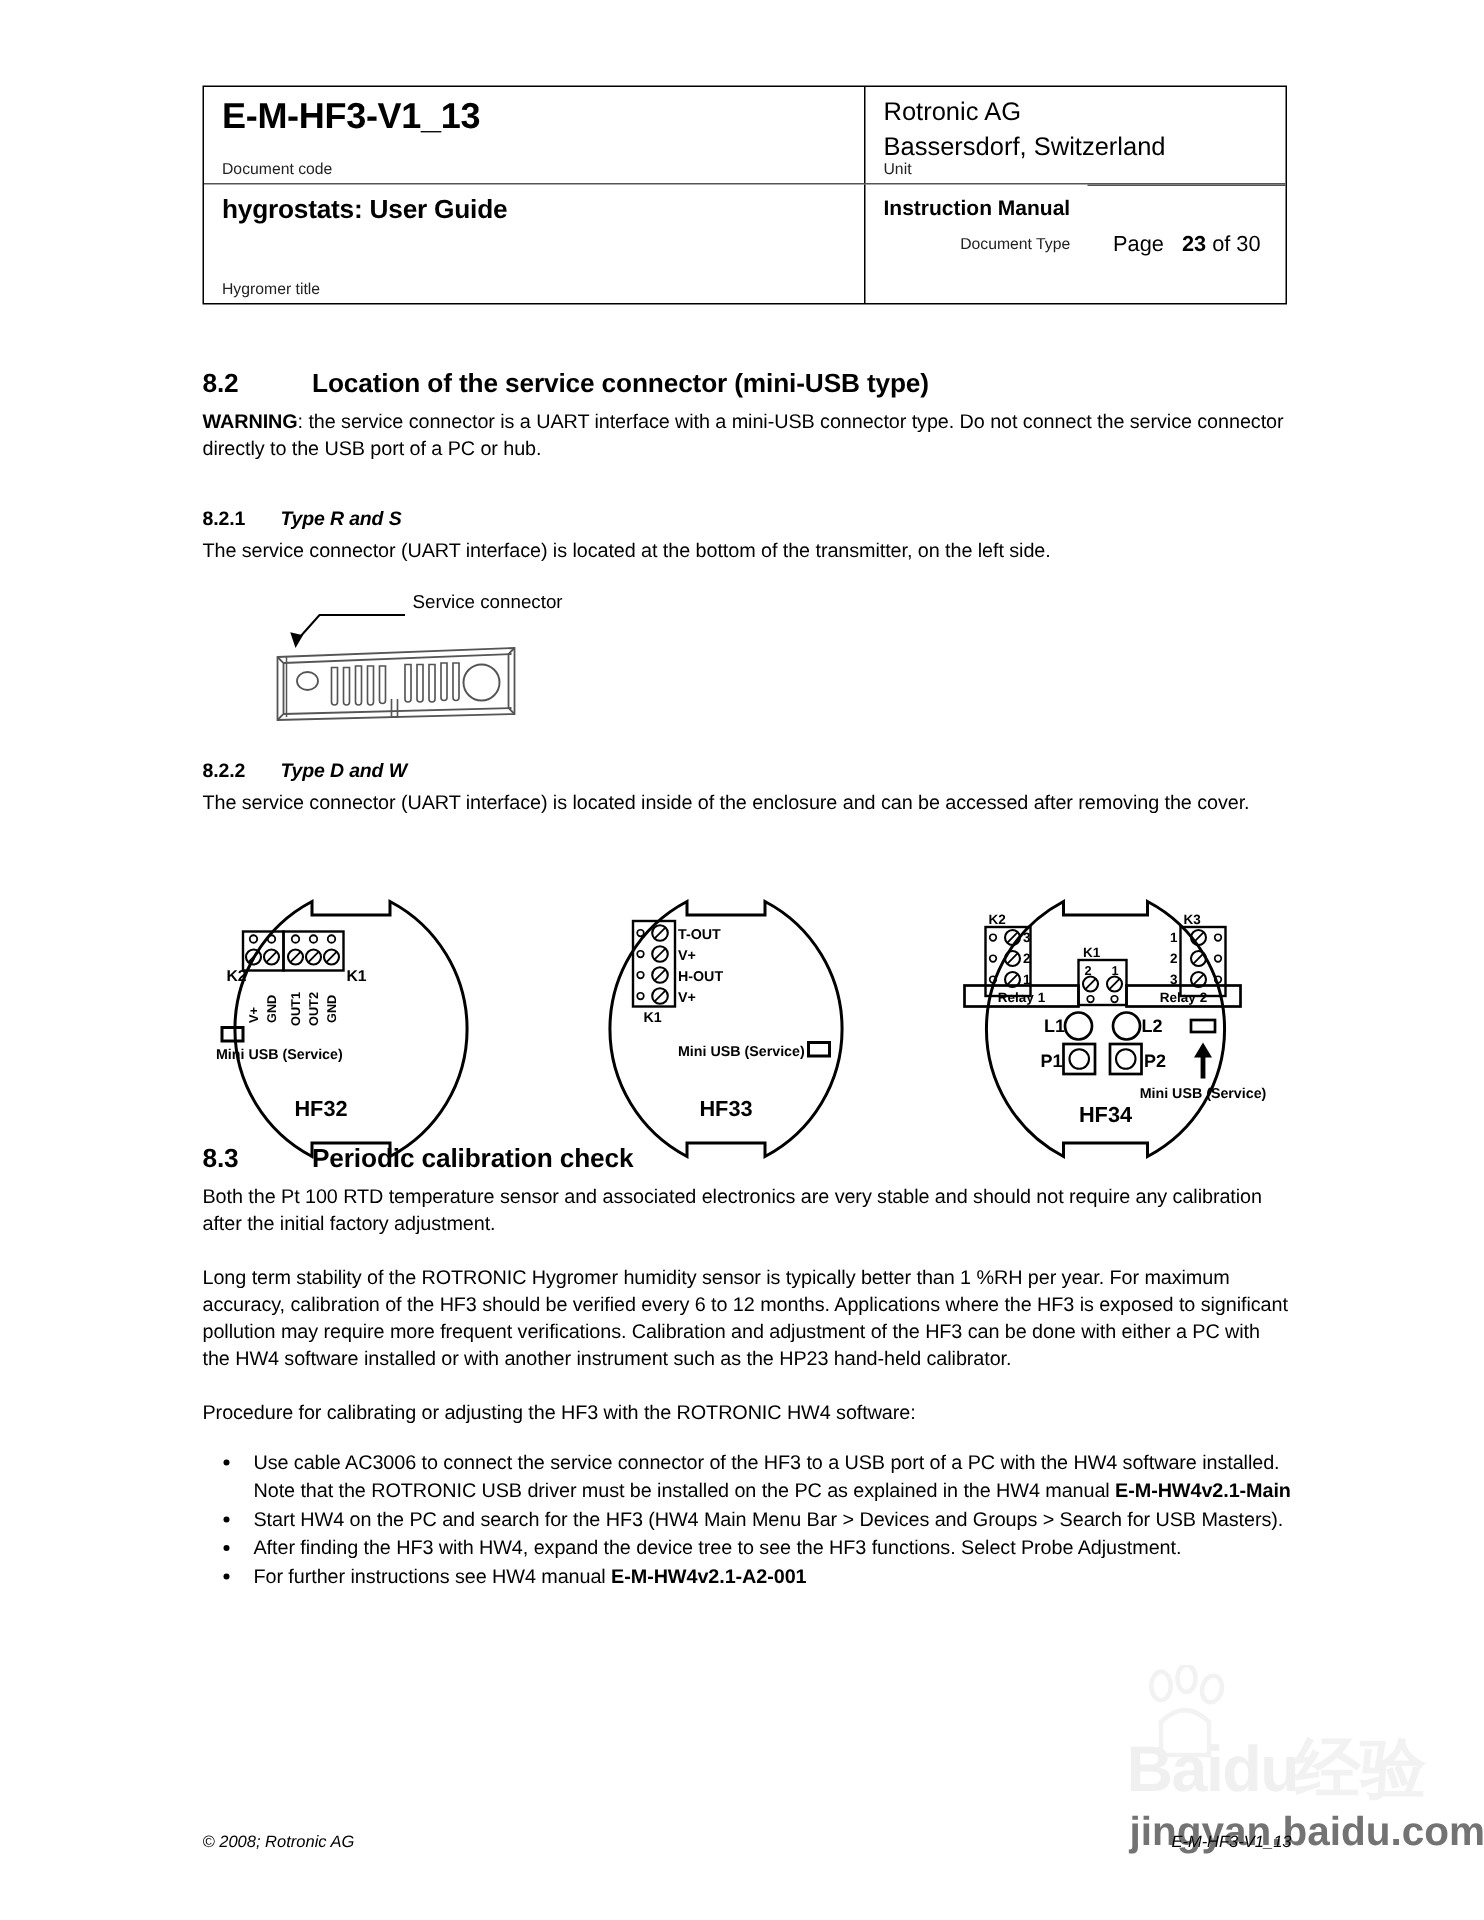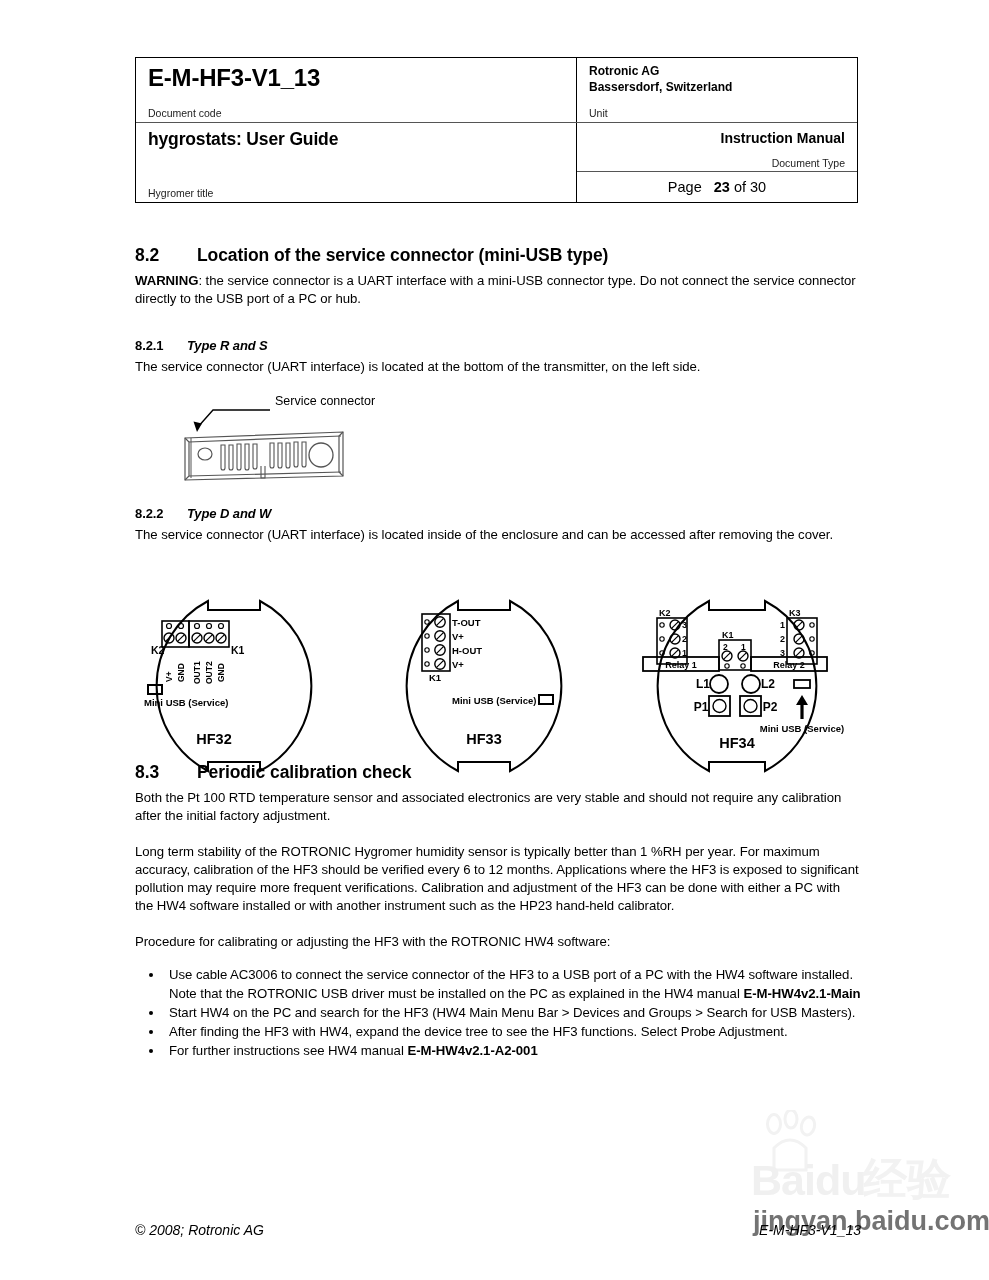--- a/index.html
+++ b/index.html
@@ -101,23 +101,22 @@
     line-height: 1.05;
     margin-top: 1px;
   }
   .doctitle {
     font-size: 17.5px;
     font-weight: bold;
     line-height: 1.22;
     letter-spacing: -0.15px;
   }
   .unitline {
-    font-size: 12px;
+    font-size: 17px;
     line-height: 1.33;
-    font-weight: bold;
   }
   .caption {
     position: absolute;
     left: 12px;
     bottom: 3px;
     font-size: 10.5px;
     color: #222;
   }
   .caption-r {
     position: absolute;
@@ -128,21 +127,21 @@
   }
   .rt-label {
     text-align: right;
     font-size: 14px;
     font-weight: bold;
     margin-top: 2px;
   }
   .hdr-right-split {
     flex: 1;
     display: flex;
-    flex-direction: column;
+    flex-direction: row;
   }
   .hdr-rtop {
     height: 48px;
     position: relative;
     box-sizing: border-box;
     padding: 5px 12px 0 12px;
   }
   .hdr-rbot {
     flex: 1;
     position: relative;
@@ -165,20 +164,21 @@
     top: 245px;
     width: 726px;
     z-index: 2;
   }
   h2.sec {
     font-size: 17.5px;
     font-weight: bold;
     margin: 0 0 6px 0;
     display: flex;
     letter-spacing: -0.1px;
+    gap: 11px;
   }
   h2.sec .num { width: 62px; flex: 0 0 62px; }
   h3.sub {
     font-size: 13px;
     font-weight: bold;
     font-style: italic;
     margin: 0 0 5px 0;
     display: flex;
     letter-spacing: -0.1px;
   }
@@ -242,21 +242,21 @@
   .encl-1 { left: 5px; }
   .encl-2 { left: 255px; }
   .encl-3 { left: 502px; }
 
   
   .footer {
     position: absolute;
     left: 135px;
     top: 1222px;
     width: 726px;
-    font-size: 14px;
+    font-size: 11px;
     font-style: italic;
     z-index: 2;
     display: flex;
     justify-content: space-between;
   }
 </style>
 </head>
 <body>
 
 <div class="page">

